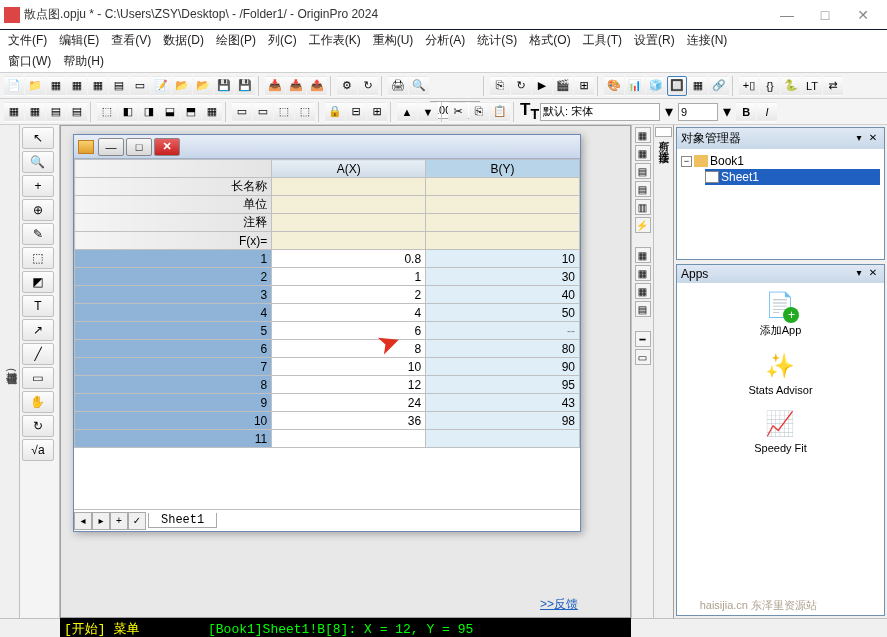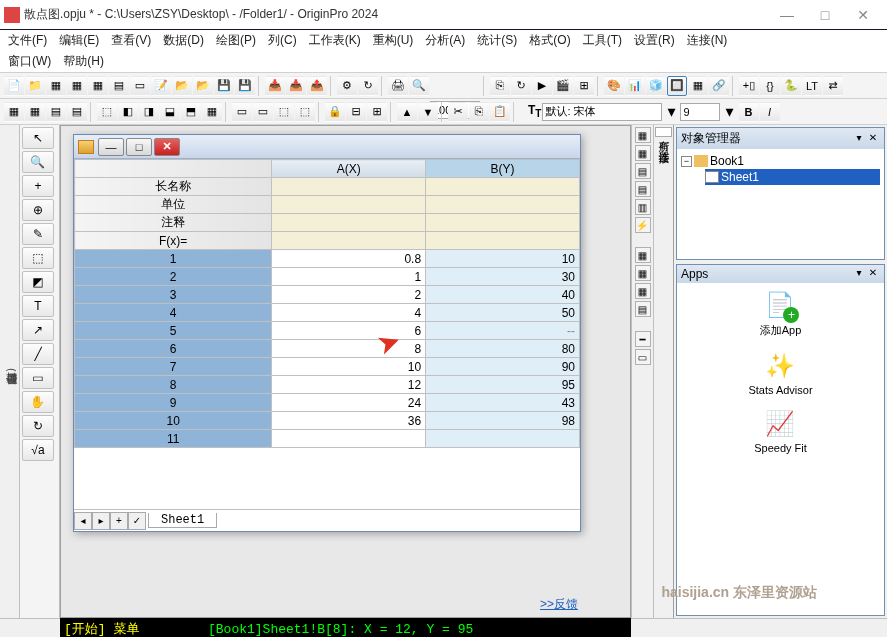--- a/index.html
+++ b/index.html
@@ -27,21 +27,21 @@
 .innerwin .ititle { height: 24px; background: linear-gradient(#e8eef7, #c8d6ea); display: flex; align-items: center; padding: 0 4px; border-bottom: 1px solid #a0b0c8; }
 .innerwin .ititle .iicon { width: 16px; height: 14px; background: linear-gradient(#f8d070, #e0a030); margin-right: 4px; border: 1px solid #c08020; }
 .innerwin .ititle span { flex: 1; font-size: 12px; }
 .iwbtns { display: flex; gap: 2px; }
 .iwbtn { width: 26px; height: 18px; border: 1px solid #888; background: linear-gradient(#f8f8f8, #d8d8d8); display: flex; align-items: center; justify-content: center; font-size: 11px; cursor: pointer; border-radius: 2px; }
 .iwbtn.close { background: linear-gradient(#e86060, #c82020); color: #fff; font-weight: bold; }
 .sheet { display: flex; flex-direction: column; height: calc(100% - 24px - 22px); overflow: hidden; }
 table { border-collapse: collapse; font-size: 12px; }
 th, td { border: 1px solid #c0c0c0; padding: 0 4px; height: 18px; text-align: right; }
 th { background: linear-gradient(#f4f4f4, #e4e4e4); font-weight: normal; text-align: center; }
-.rowhead { background: linear-gradient(90deg, #f4f4f4, #e4e4e4); text-align: center; width: 100px; }
+.rowhead { background: linear-gradient(90deg, #f4f4f4, #e4e4e4); text-align: right; width: 100px; }
 .rowhead.sel { background: #8fb4d8; }
 .colhead { background: linear-gradient(#e8eef4, #d0dce8); text-align: center; width: 78px; }
 .colhead.bsel { background: #b8d4e8; }
 .metahead { background: #f4f0d8; }
 .datacell { background: #fff; }
 .datacell.bsel { background: #e0eef8; }
 .dashcell { background: #e0eef8; color: #888; }
 .sheetfoot { height: 22px; display: flex; align-items: center; border-top: 1px solid #c0c0c0; font-size: 12px; }
 .sheetfoot .nav { display: flex; }
 .sheetfoot .nav div { width: 18px; height: 18px; border: 1px solid #aaa; display: flex; align-items: center; justify-content: center; cursor: pointer; font-size: 10px; background: #f0f0f0; }
@@ -58,21 +58,21 @@
 .tree .node.sel { background: #2060c0; color: #fff; }
 .tree .exp { width: 11px; height: 11px; border: 1px solid #888; display: inline-flex; align-items: center; justify-content: center; font-size: 9px; line-height: 1; }
 .tree .ticon { width: 14px; height: 12px; display: inline-block; }
 .apps { padding: 4px; display: flex; flex-direction: column; gap: 10px; align-items: center; font-size: 11px; text-align: center; }
 .appitem { display: flex; flex-direction: column; align-items: center; cursor: pointer; }
 .appitem .aicon { width: 36px; height: 36px; display: flex; align-items: center; justify-content: center; font-size: 24px; }
 .midside { width: 22px; background: #f0f0f0; border-left: 1px solid #c0c0c0; display: flex; flex-direction: column; gap: 2px; padding: 2px; align-items: center; }
 .midside .mbtn { width: 16px; height: 16px; border: 1px solid #b0b0b0; background: #f4f4f4; cursor: pointer; font-size: 10px; display: flex; align-items: center; justify-content: center; }
 .midside .vtext { writing-mode: vertical-rl; font-size: 11px; padding: 4px 0; }
 .console { height: 22px; background: #000; color: #0f0; font-family: "Courier New", monospace; font-size: 13px; padding: 2px 8px; display: flex; align-items: center; }
-.watermark { position: absolute; right: 70px; bottom: 35px; font-size: 14px; color: #b0a090; font-weight: bold; }
+.watermark { position: absolute; right: 70px; bottom: 24px; font-size: 11px; color: #b0a090; }
 </style>
 </head>
 <body>
 
 <div class="titlebar">
   <div class="icon"></div>
   <div class="title">散点图.opju * - C:\Users\ZSY\Desktop\ - /Folder1/ - OriginPro 2024</div>
   <div class="winbtns">
     <div class="winbtn">—</div>
     <div class="winbtn">□</div>
@@ -168,21 +168,21 @@
   <div class="tbtn">⊟</div>
   <div class="tbtn">⊞</div>
   <div class="tsep"></div>
   <div class="tbtn">▲</div>
   <div class="tbtn">▼</div>
   <div class="tsep"></div>
   <div class="tbtn">✂</div>
   <div class="tbtn">⎘</div>
   <div class="tbtn">📋</div>
   <div class="tsep"></div>
-  <span style="font-size:12px;margin-left:8px"><b>T<sub>T</sub></b></span>
+  <span style="font-size:17px;margin-left:0"><b>T<sub>T</sub></b></span>
   <input class="fontsel" style="width: 120px;" value="默认: 宋体">
   <span style="margin:0 4px">▾</span>
   <input class="fontsel" style="width: 40px;" value="9">
   <span style="margin:0 4px">▾</span>
   <div class="tbtn">
       <b>B</b>
     </div>
   <div class="tbtn">
       <i>I</i>
     </div>

